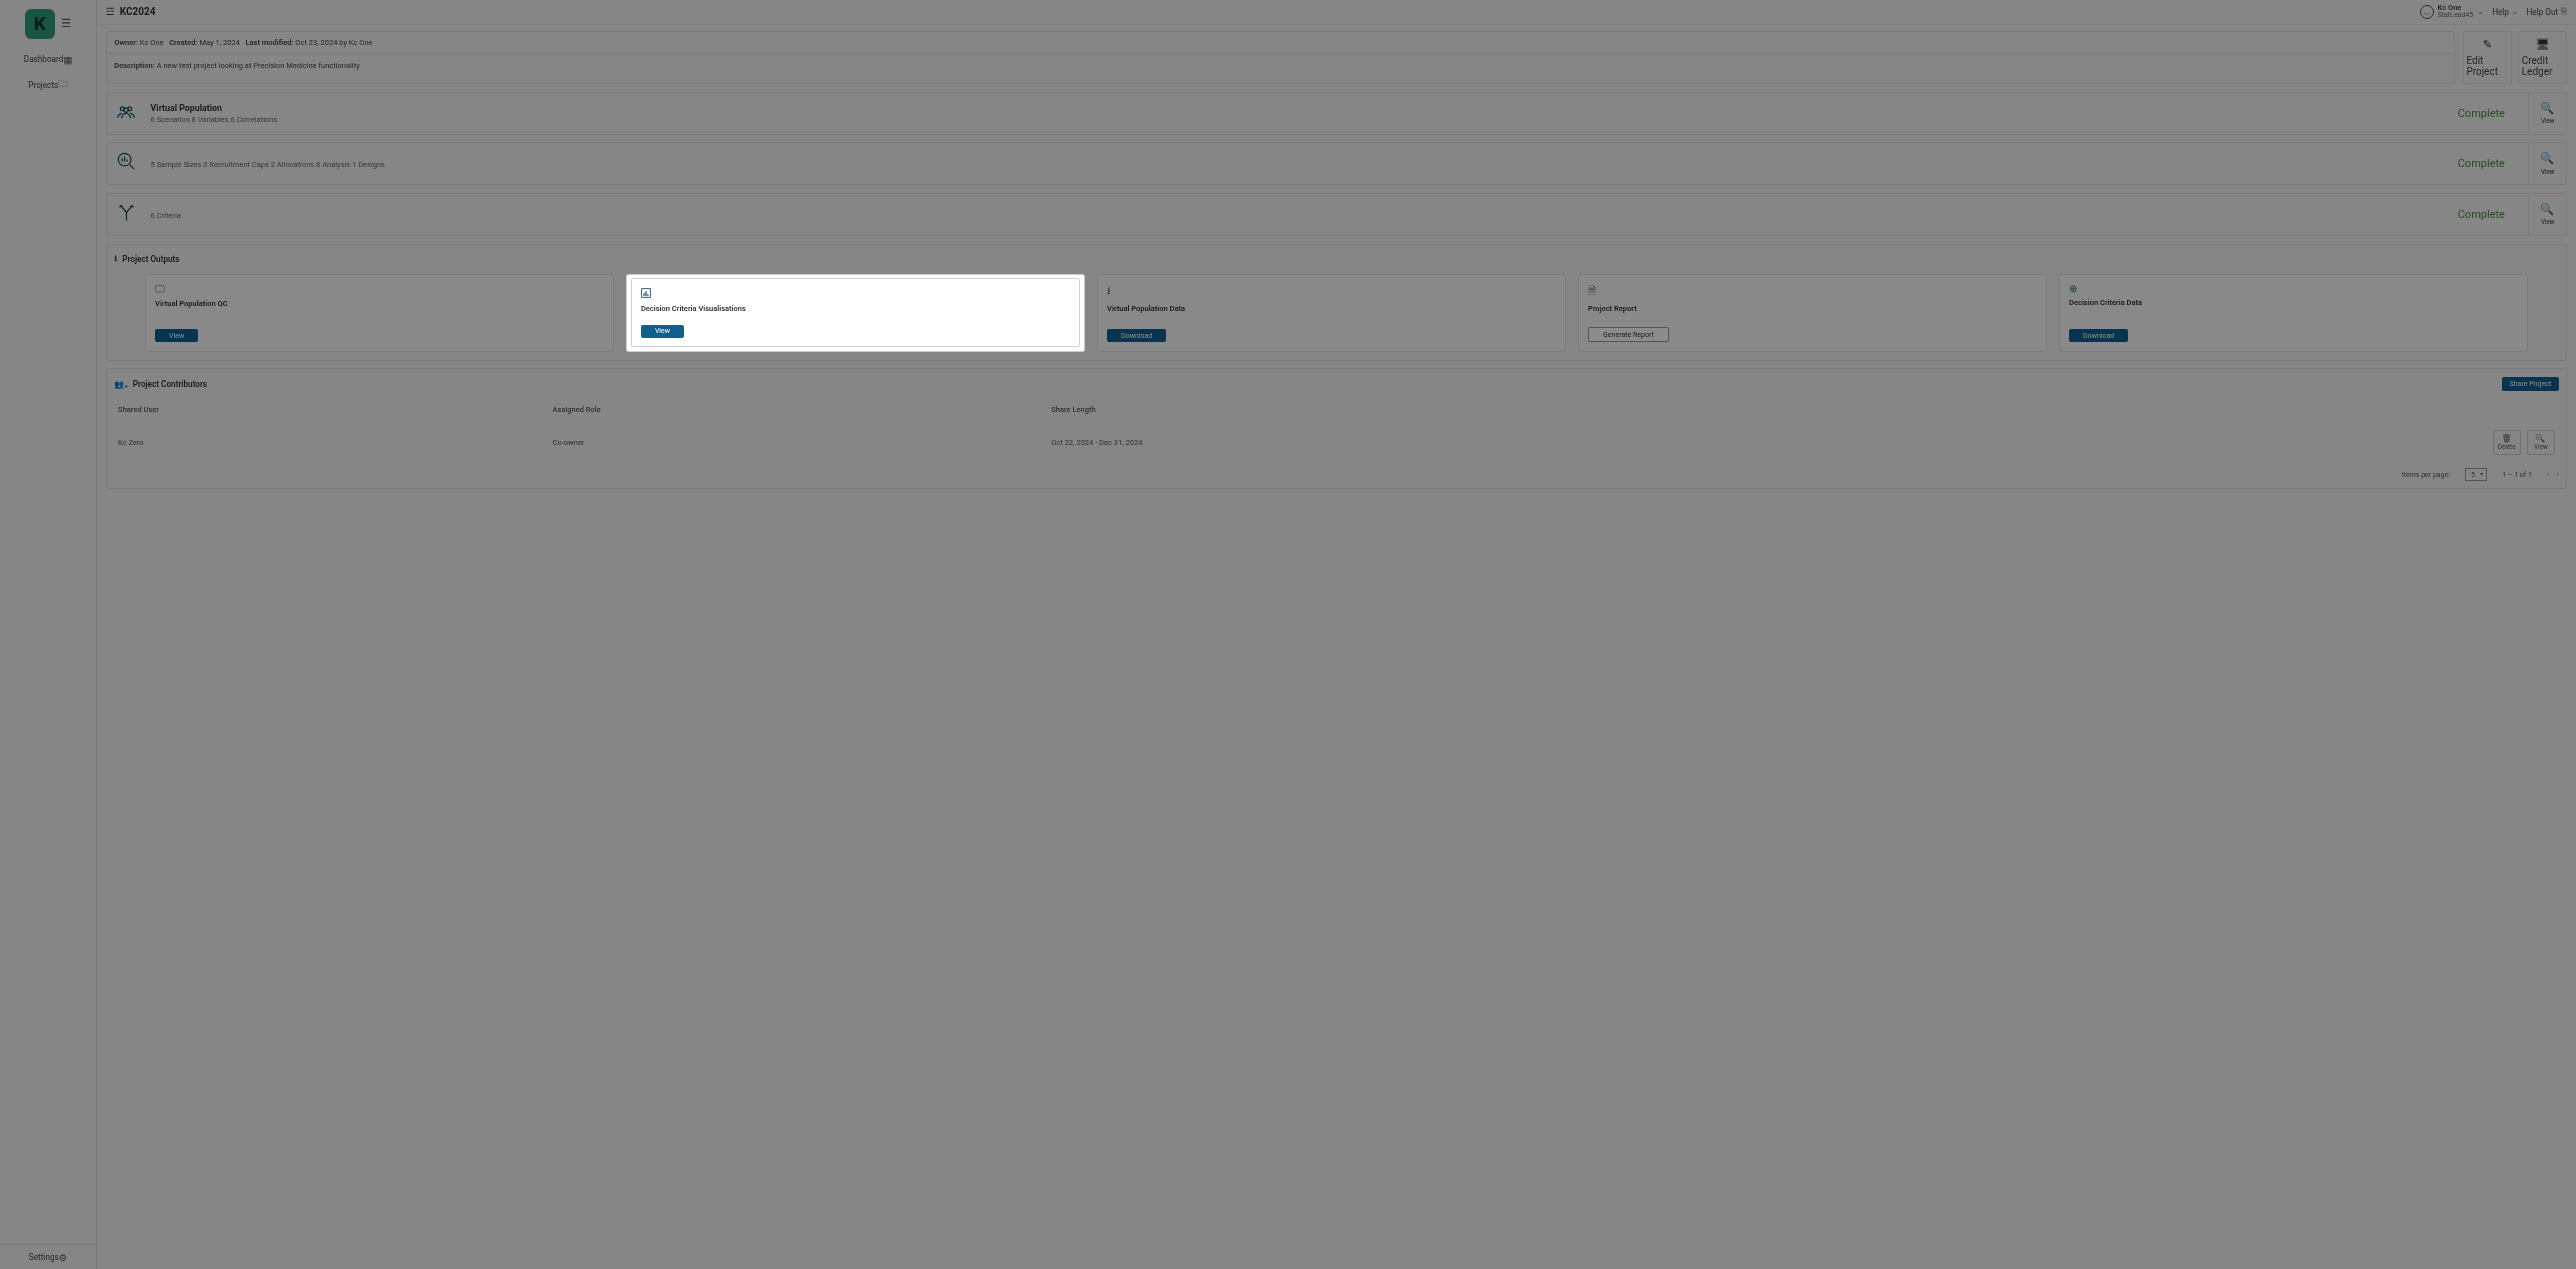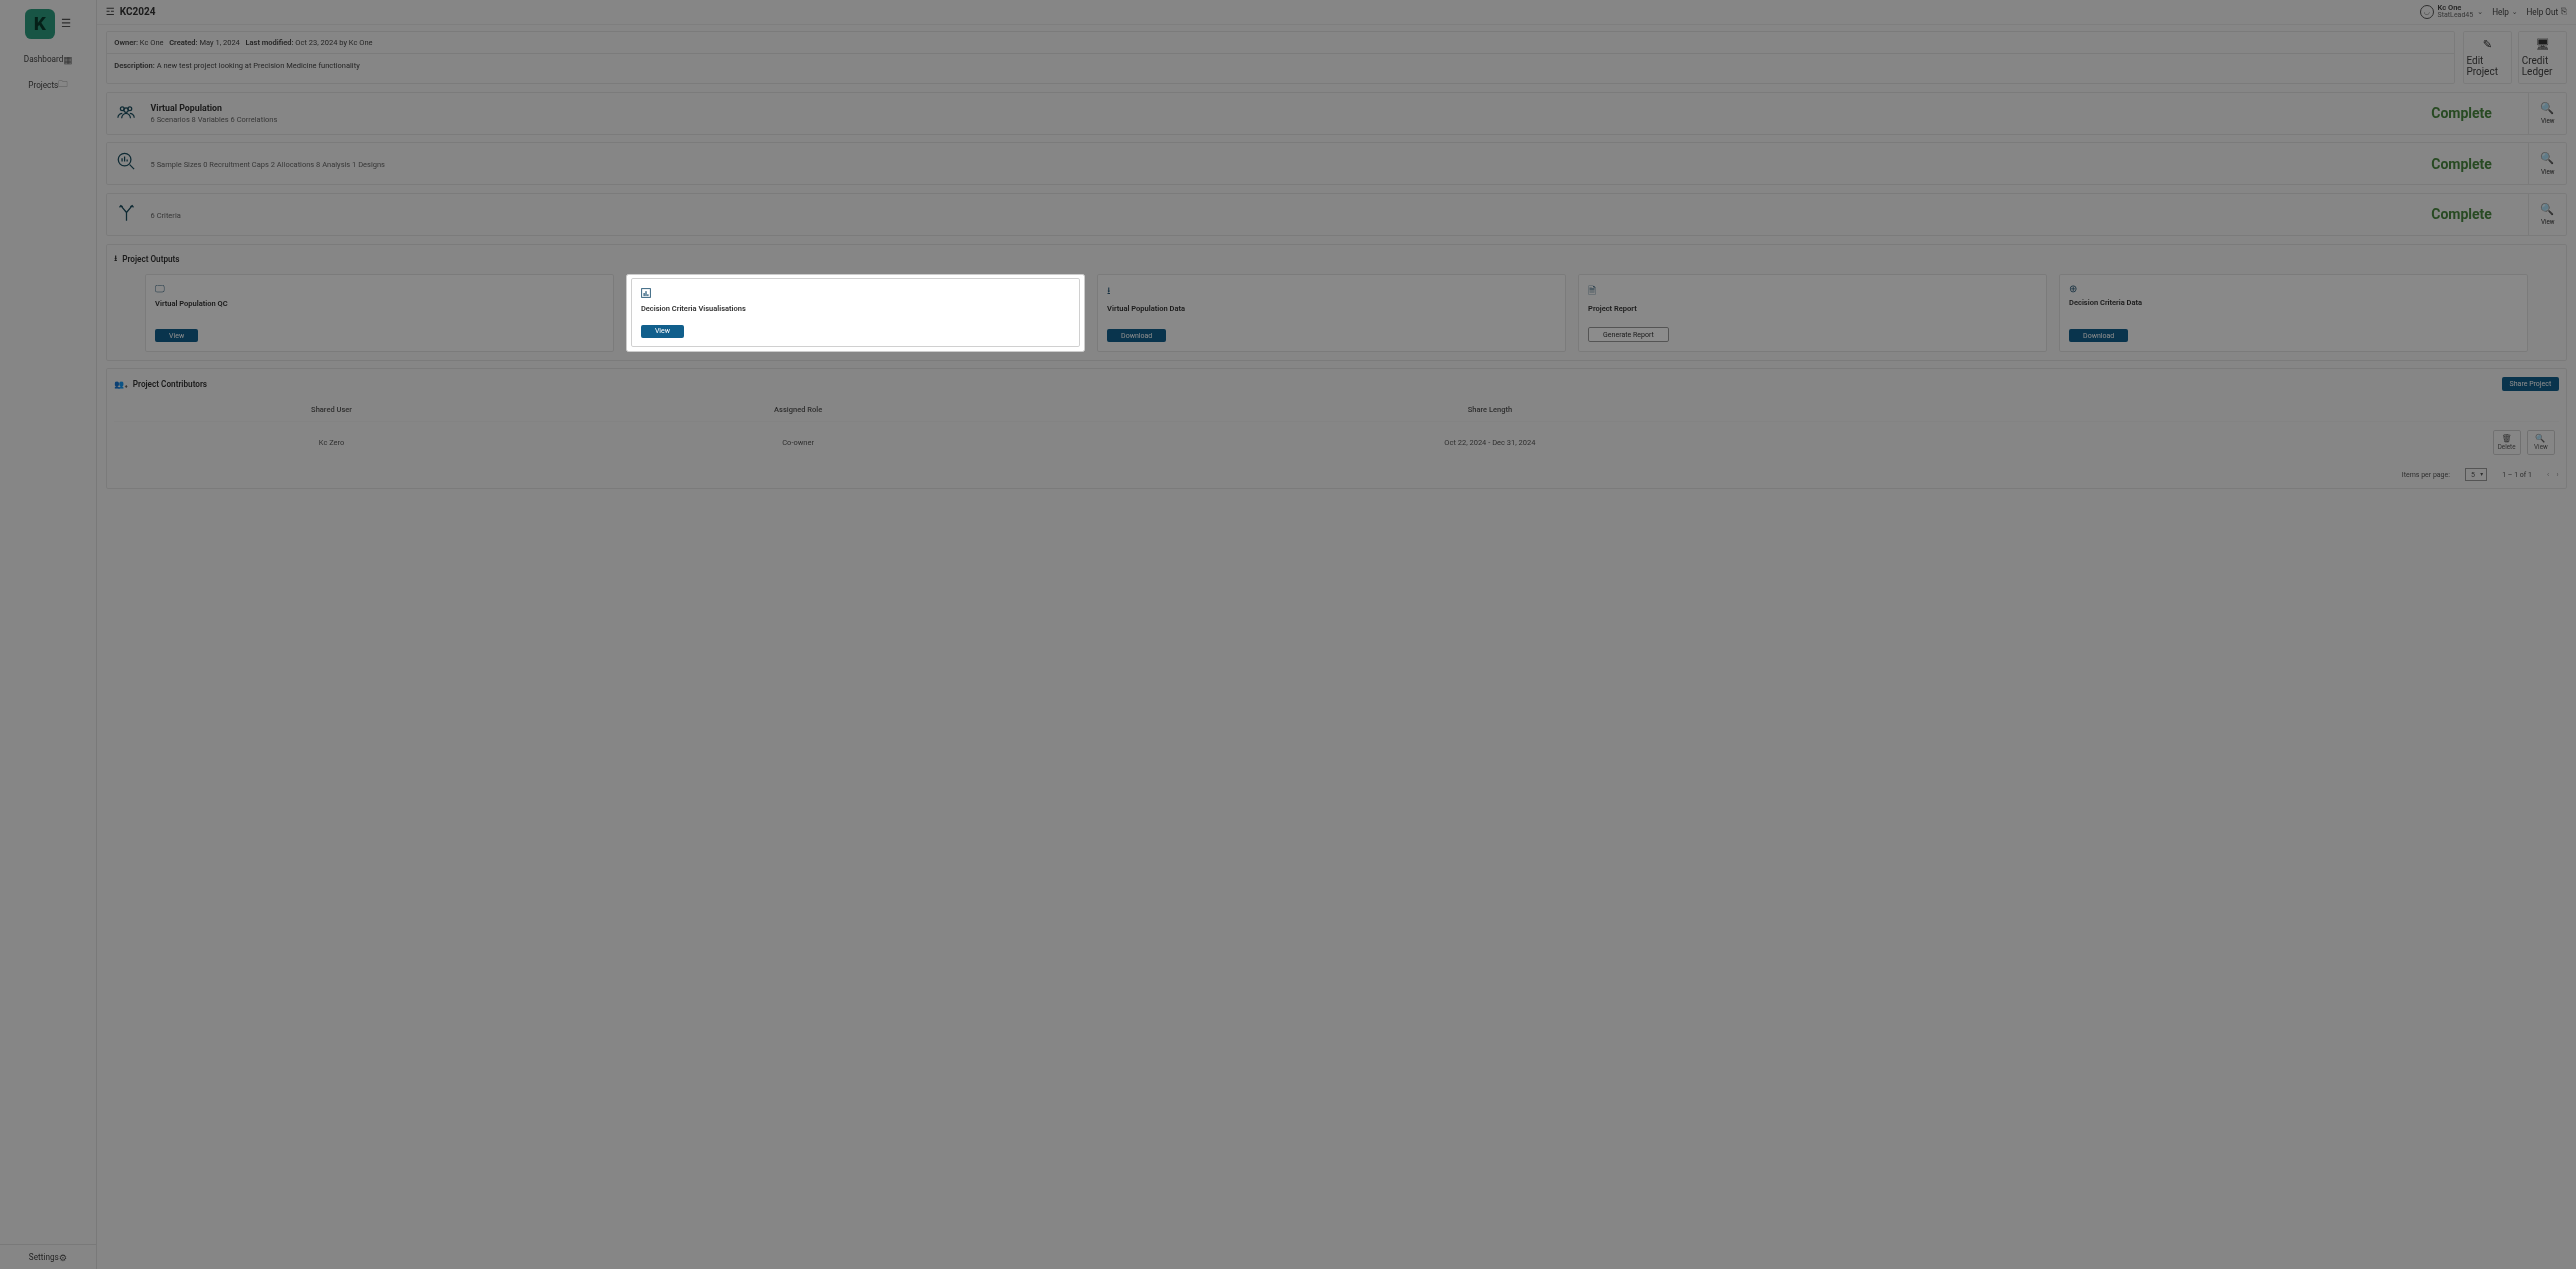--- a/index.html
+++ b/index.html
@@ -181,21 +181,21 @@
 }
 .section-icon {
   width: 25px;
   font-size: 16.4px;
   color: #1b4d5e;
   text-align: center;
 }
 .section-body { flex: 1; }
 .section-title { font-weight: 700; font-size: 8.8px; color: #333; }
 .section-sub { color: #666; font-size: 7.5px; margin-top: 1.9px; }
-.section-status { color: #4a8840; font-size: 14px; margin-right: 25px; font-weight: bold; }
+.section-status { color: #4a8840; font-size: 11px; margin-right: 12px; }
 .section-view {
   width: 38px;
   border-left: 0.6px solid #e0e0e0;
   margin: -8.8px -7.5px -8.8px 0;
   display: flex;
   flex-direction: column;
   align-items: center;
   justify-content: center;
   cursor: pointer;
   padding: 8.8px 2.5px;
@@ -295,21 +295,21 @@
   font-size: 7px;
   border-radius: 1.9px;
   cursor: pointer;
 }
 .contrib-table {
   width: 100%;
   margin-top: 6.3px;
   border-collapse: collapse;
 }
 .contrib-table th, .contrib-table td {
-  text-align: center;
+  text-align: left;
   padding: 7.5px 3.8px;
   font-size: 7.5px;
   color: #555;
 }
 .contrib-table th { font-weight: 500; }
 .contrib-table td { border-top: 0.6px solid #eee; }
 .row-actions {
   display: flex;
   gap: 6.3px;
 }

